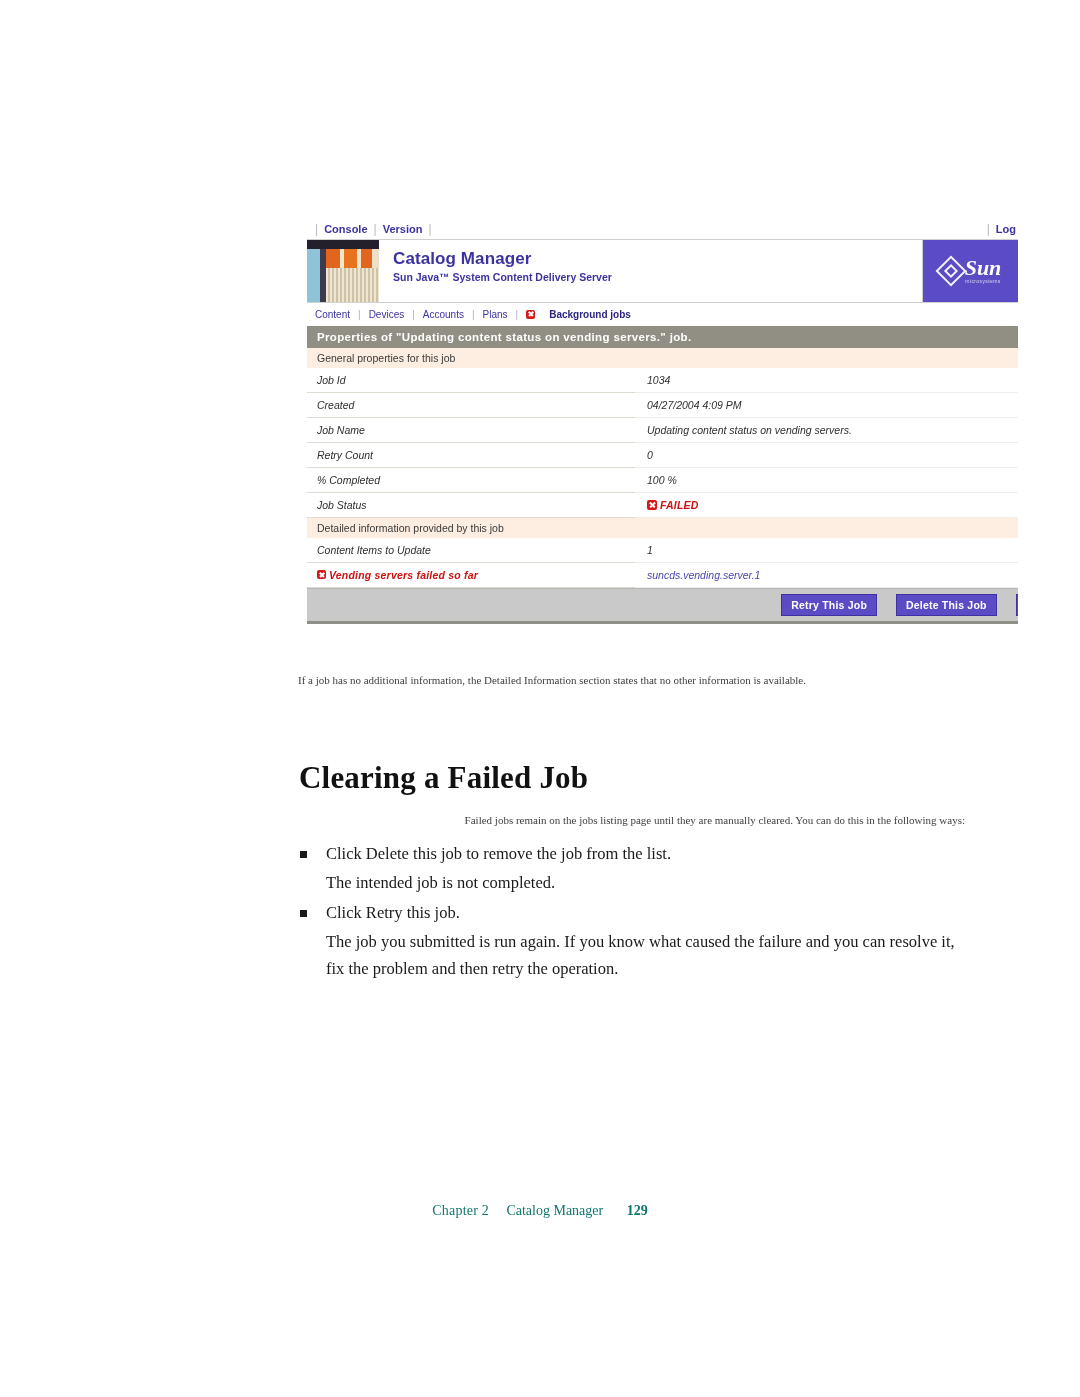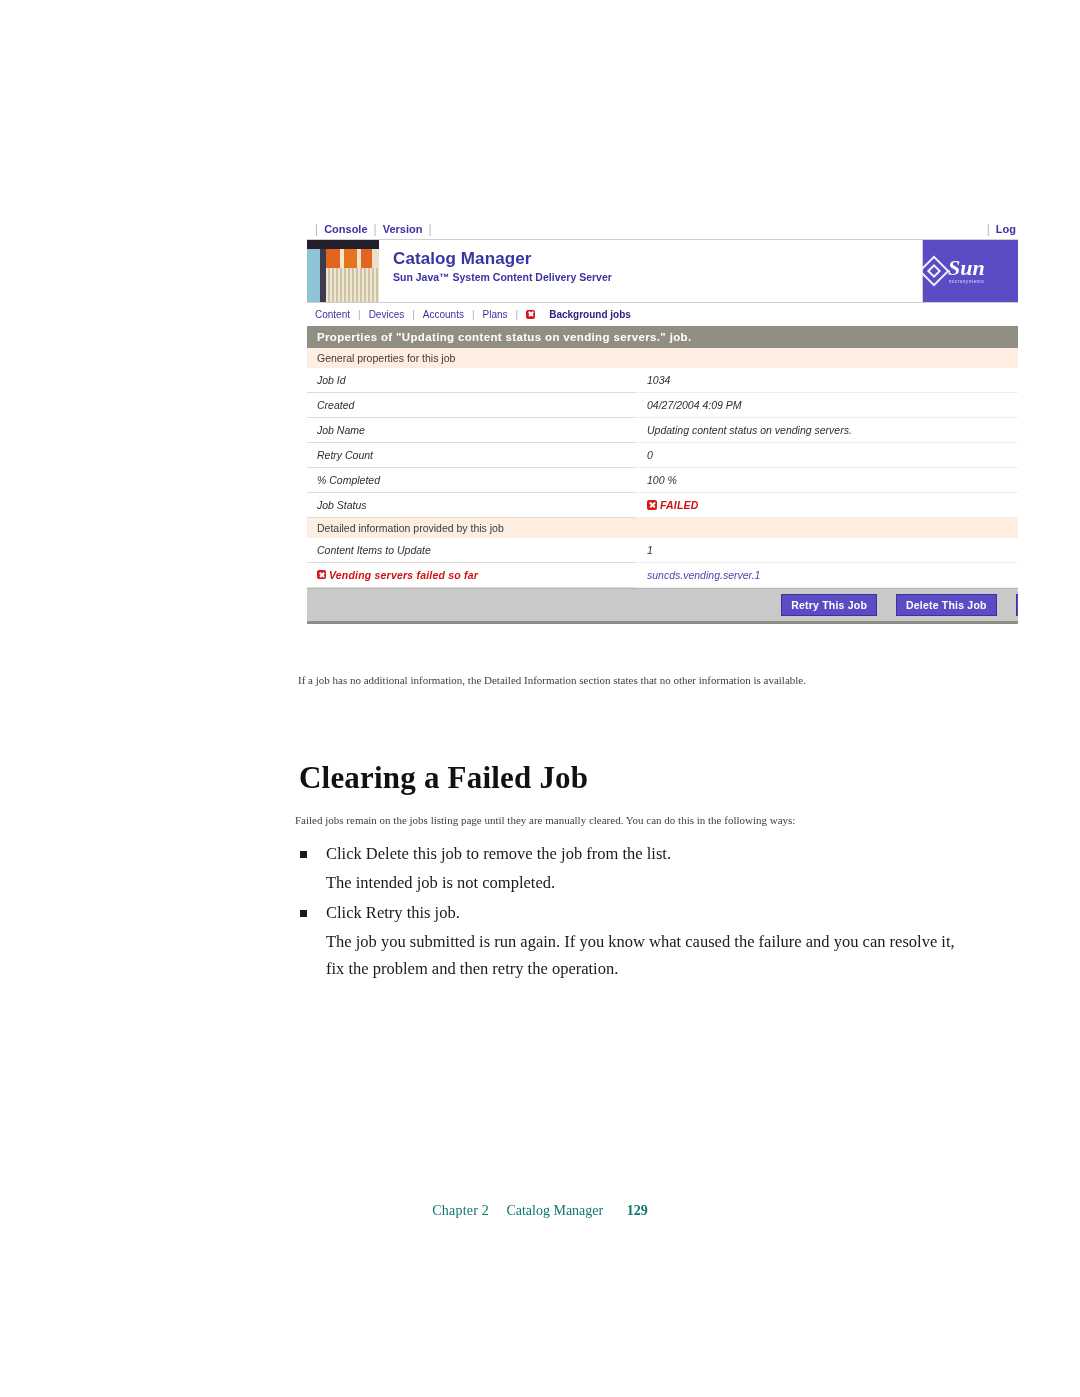--- a/index.html
+++ b/index.html
@@ -85,20 +85,21 @@
     font-weight: bold;
     color: #3a33a0;
     margin-top: 3px;
     line-height: 13px;
   }
   .brand-sun {
     flex: 0 0 95px;
     background: #5b4bc4;
     display: flex;
     align-items: center;
+    justify-content: center;
     position: relative;
   }
   .sun-mark {
     display: flex;
     align-items: center;
     gap: 3px;
   }
   .sun-diamond {
     width: 22px; height: 22px;
     transform: rotate(45deg);
@@ -253,21 +254,21 @@
   #para-intro { left: 298px; top: 650px; width: 660px; }
   #h1-clearing {
     position: absolute;
     left: 299px; top: 738px;
     font-family: "Liberation Serif", serif;
     font-size: 31px;
     color: #111111;
     letter-spacing: .2px;
     line-height: 38px;
   }
-  #para-failed { left: 295px; top: 790px; width: 660px; }
+  #para-failed { left: 305px; top: 790px; width: 660px; text-align: right; }
 
   .bullet-list {
     position: absolute;
     left: 298px;
     top: 840px;
     width: 672px;
   }
   .bullet-item {
     position: relative;
     padding-left: 28px;

